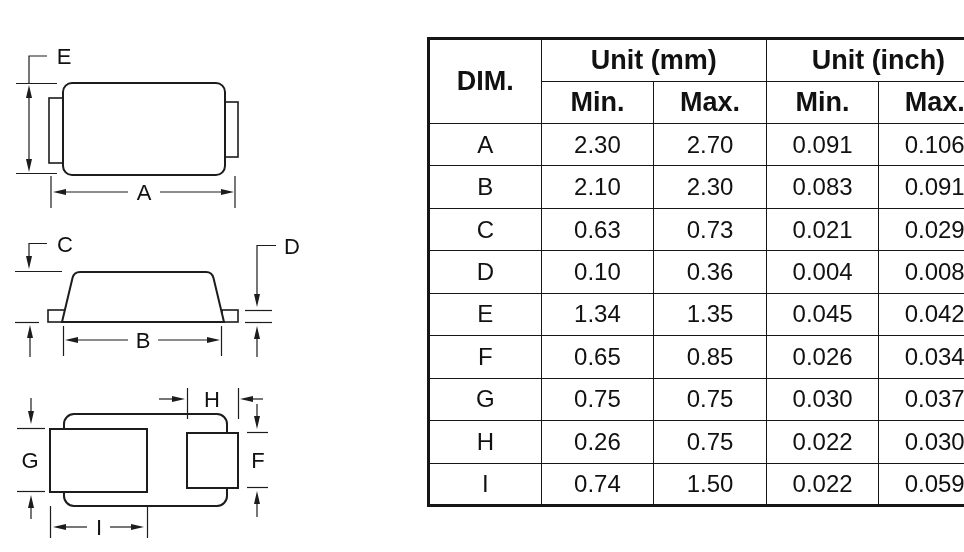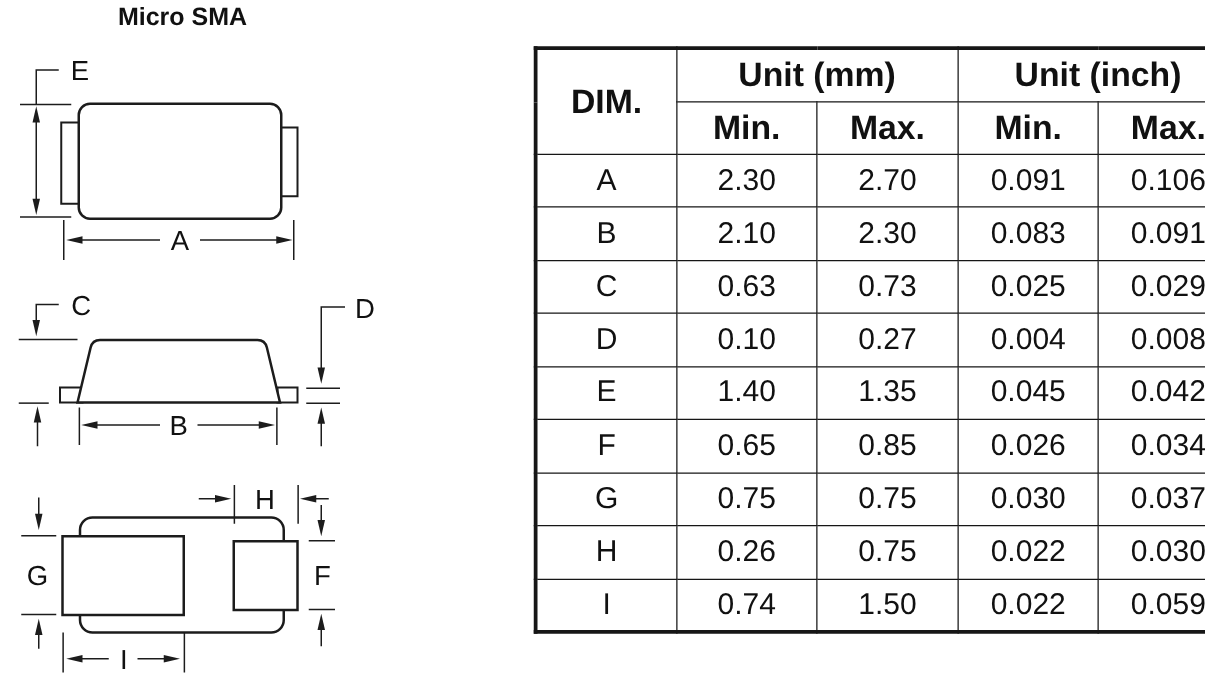--- a/index.html
+++ b/index.html
@@ -23,21 +23,20 @@
   #dim-table th{font-size:27px;font-weight:bold;}
   #dim-table td{font-size:24px;font-weight:normal;}
   #dim-table col{width:20%;}
   tr.hdr1{height:43px;} tr.hdr2{height:42px;} tr.data{height:42px;}
 </style>
 </head>
 <body>
 
 <div id="page">
 
-  <div id="title">Micro SMA</div>
 
   <svg id="drawing-svg" width="390" height="552" viewBox="0 0 390 552">
 
     <g>
       <rect class="tab" x="49" y="98" width="15" height="65"></rect>
       <rect class="tab" x="224" y="102" width="14" height="55"></rect>
       <rect class="outline" x="63" y="83" width="162" height="92" rx="9"></rect>
 
       <path class="dim" d="M47,56 H29 V84"></path>
       <path class="dim" d="M16,83.5 H57"></path>
@@ -158,33 +157,33 @@
         <td>B</td>
         <td>2.10</td>
         <td>2.30</td>
         <td>0.083</td>
         <td>0.091</td>
       </tr>
       <tr class="data">
         <td>C</td>
         <td>0.63</td>
         <td>0.73</td>
-        <td>0.025</td>
+        <td>0.021</td>
         <td>0.029</td>
       </tr>
       <tr class="data">
         <td>D</td>
         <td>0.10</td>
-        <td>0.27</td>
+        <td>0.36</td>
         <td>0.004</td>
         <td>0.008</td>
       </tr>
       <tr class="data">
         <td>E</td>
-        <td>1.40</td>
+        <td>1.34</td>
         <td>1.35</td>
         <td>0.045</td>
         <td>0.042</td>
       </tr>
       <tr class="data">
         <td>F</td>
         <td>0.65</td>
         <td>0.85</td>
         <td>0.026</td>
         <td>0.034</td>

